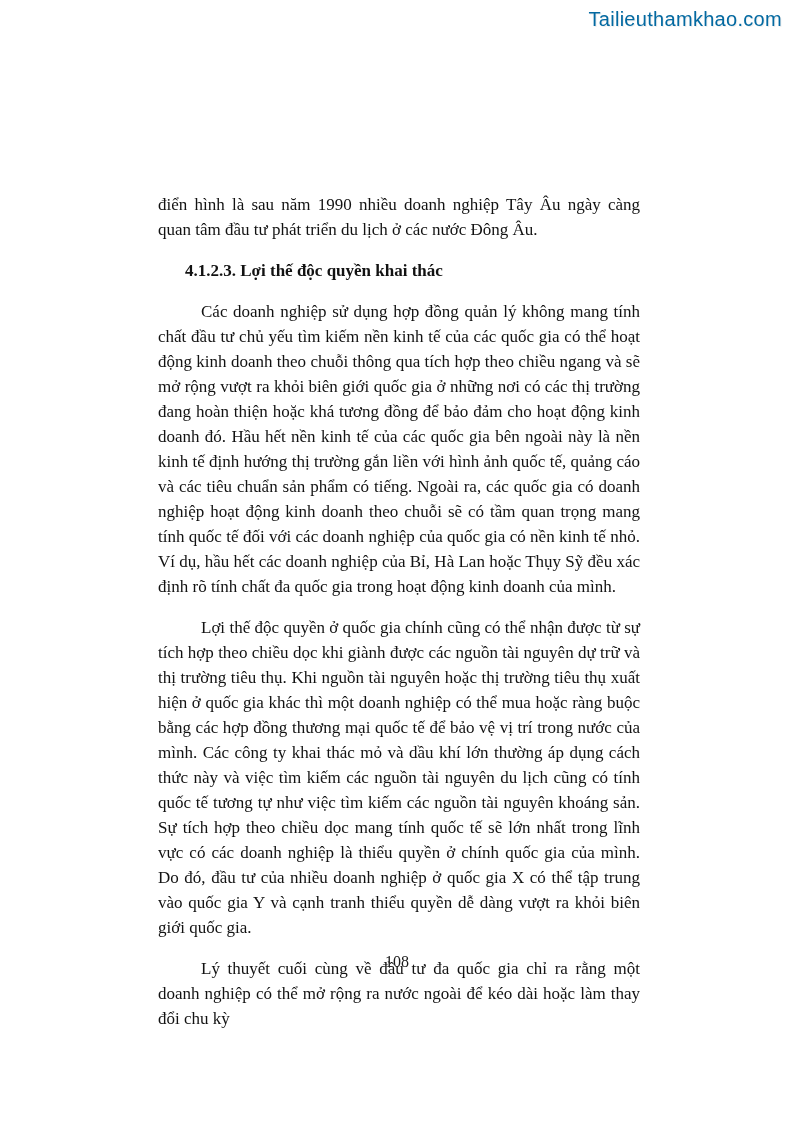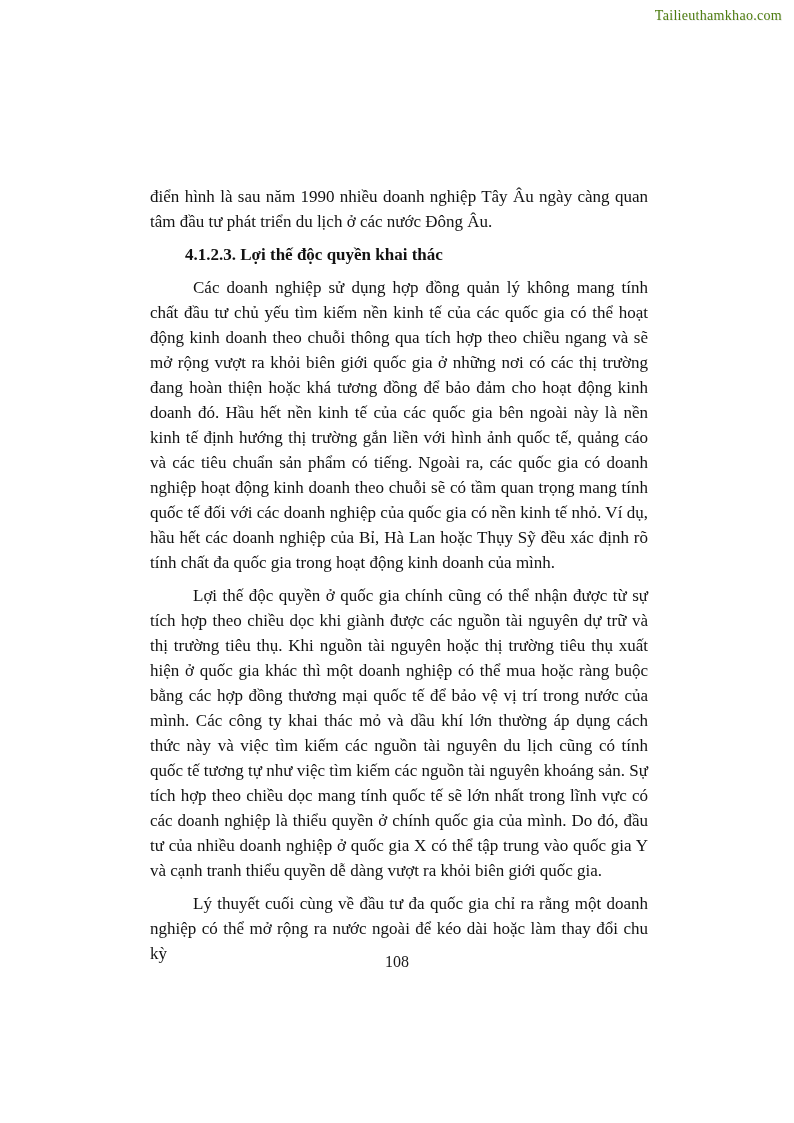--- a/index.html
+++ b/index.html
@@ -13,37 +13,37 @@
     height: 1123px;
     background: #ffffff;
     overflow: hidden;
     font-family: "Liberation Serif", "DejaVu Serif", serif;
     color: #121212;
   }
   .watermark {
     position: absolute;
     top: 8px;
     right: 12px;
-    font-family: Liberation Serif, serif;
-    font-size: 14px;
-    color: #4d7c0f;
+    font-family: Liberation Sans, sans-serif;
+    font-size: 20px;
+    color: #0369a1;
     text-shadow: 1px 1px 0 #efefef;
     letter-spacing: 0.3px;
   }
   .content {
     position: absolute;
     left: 142px;
     top: 176px;
     width: 514px;
     font-size: 17px;
     line-height: 25px;
     text-align: justify;
   }
   .content p {
-    margin: 8px;
+    margin: 16px;
   }
   .content p.indented {
     text-indent: 43px;
   }
   .section-heading {
     margin: 6px 0 4px 43px;
     font-size: 17px;
     font-weight: bold;
     text-align: left;
   }

